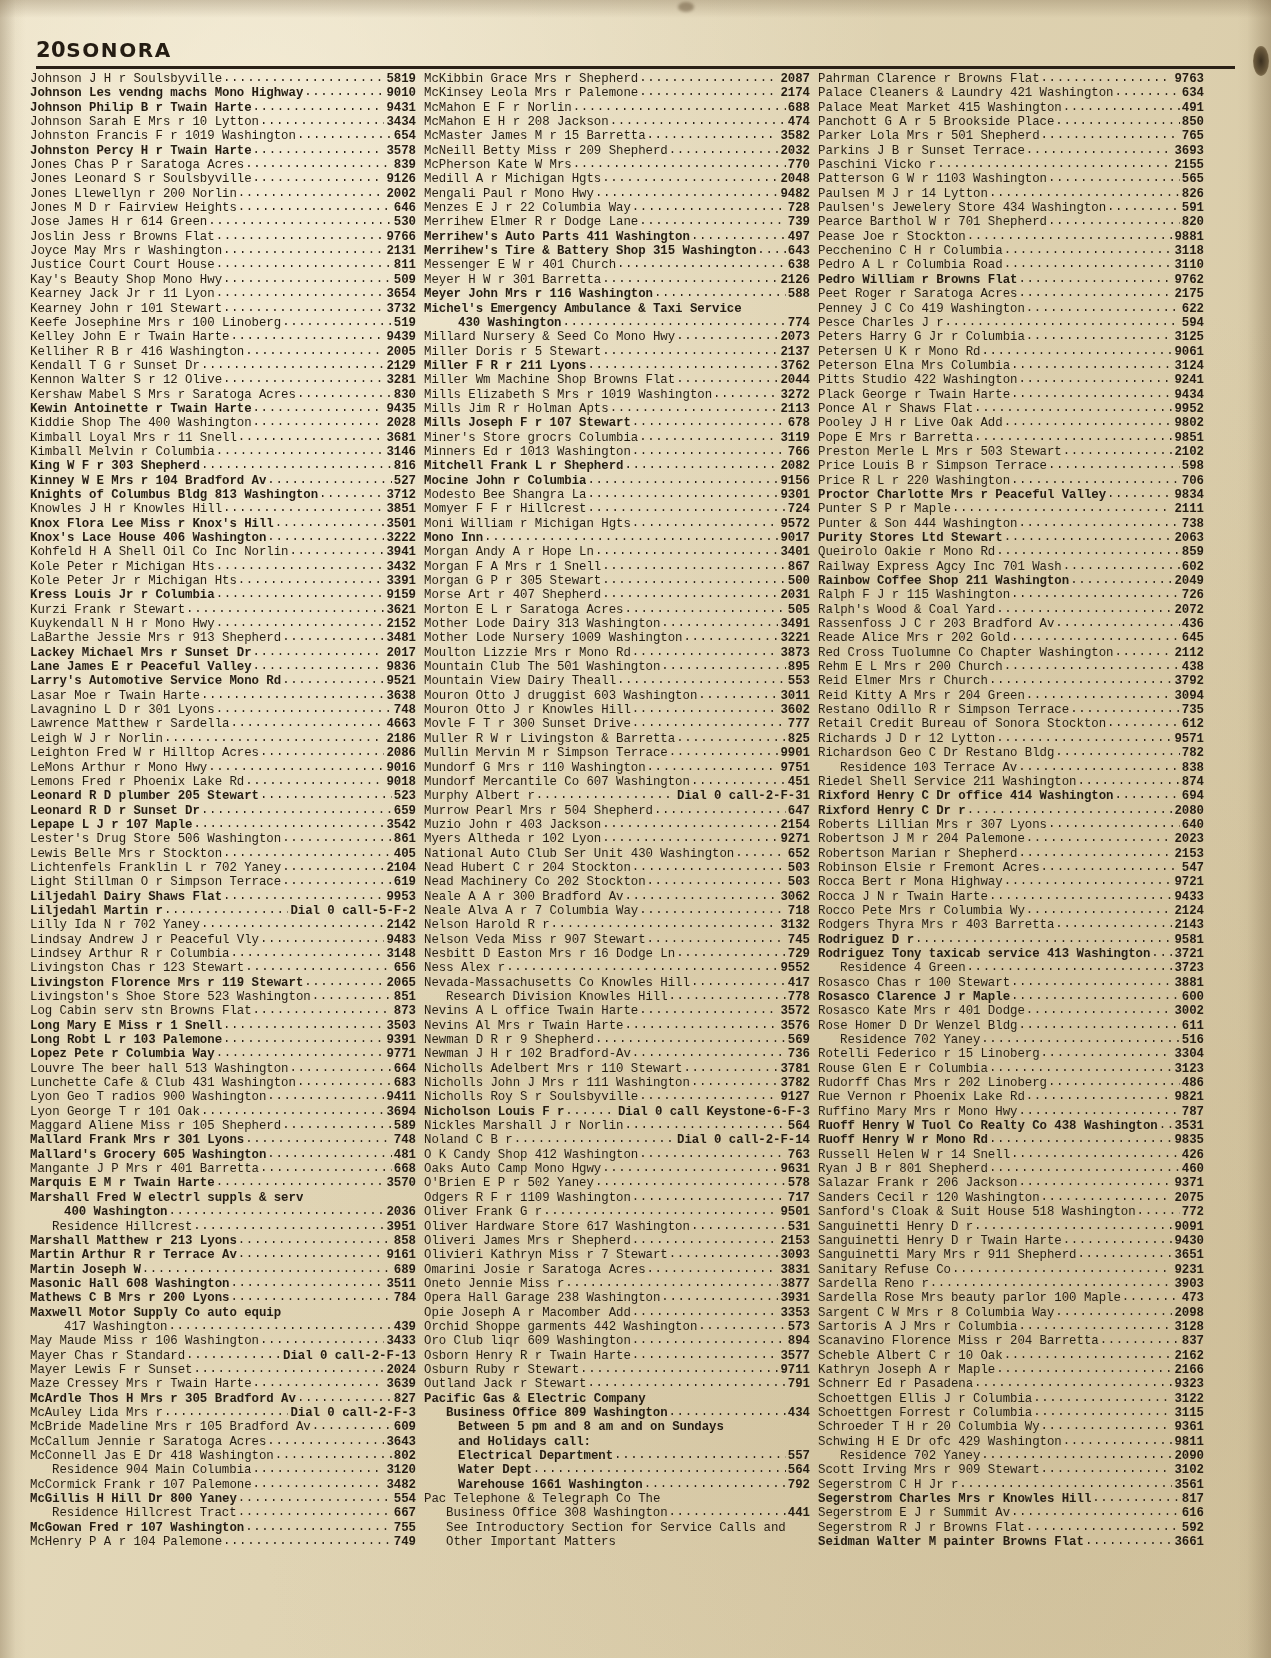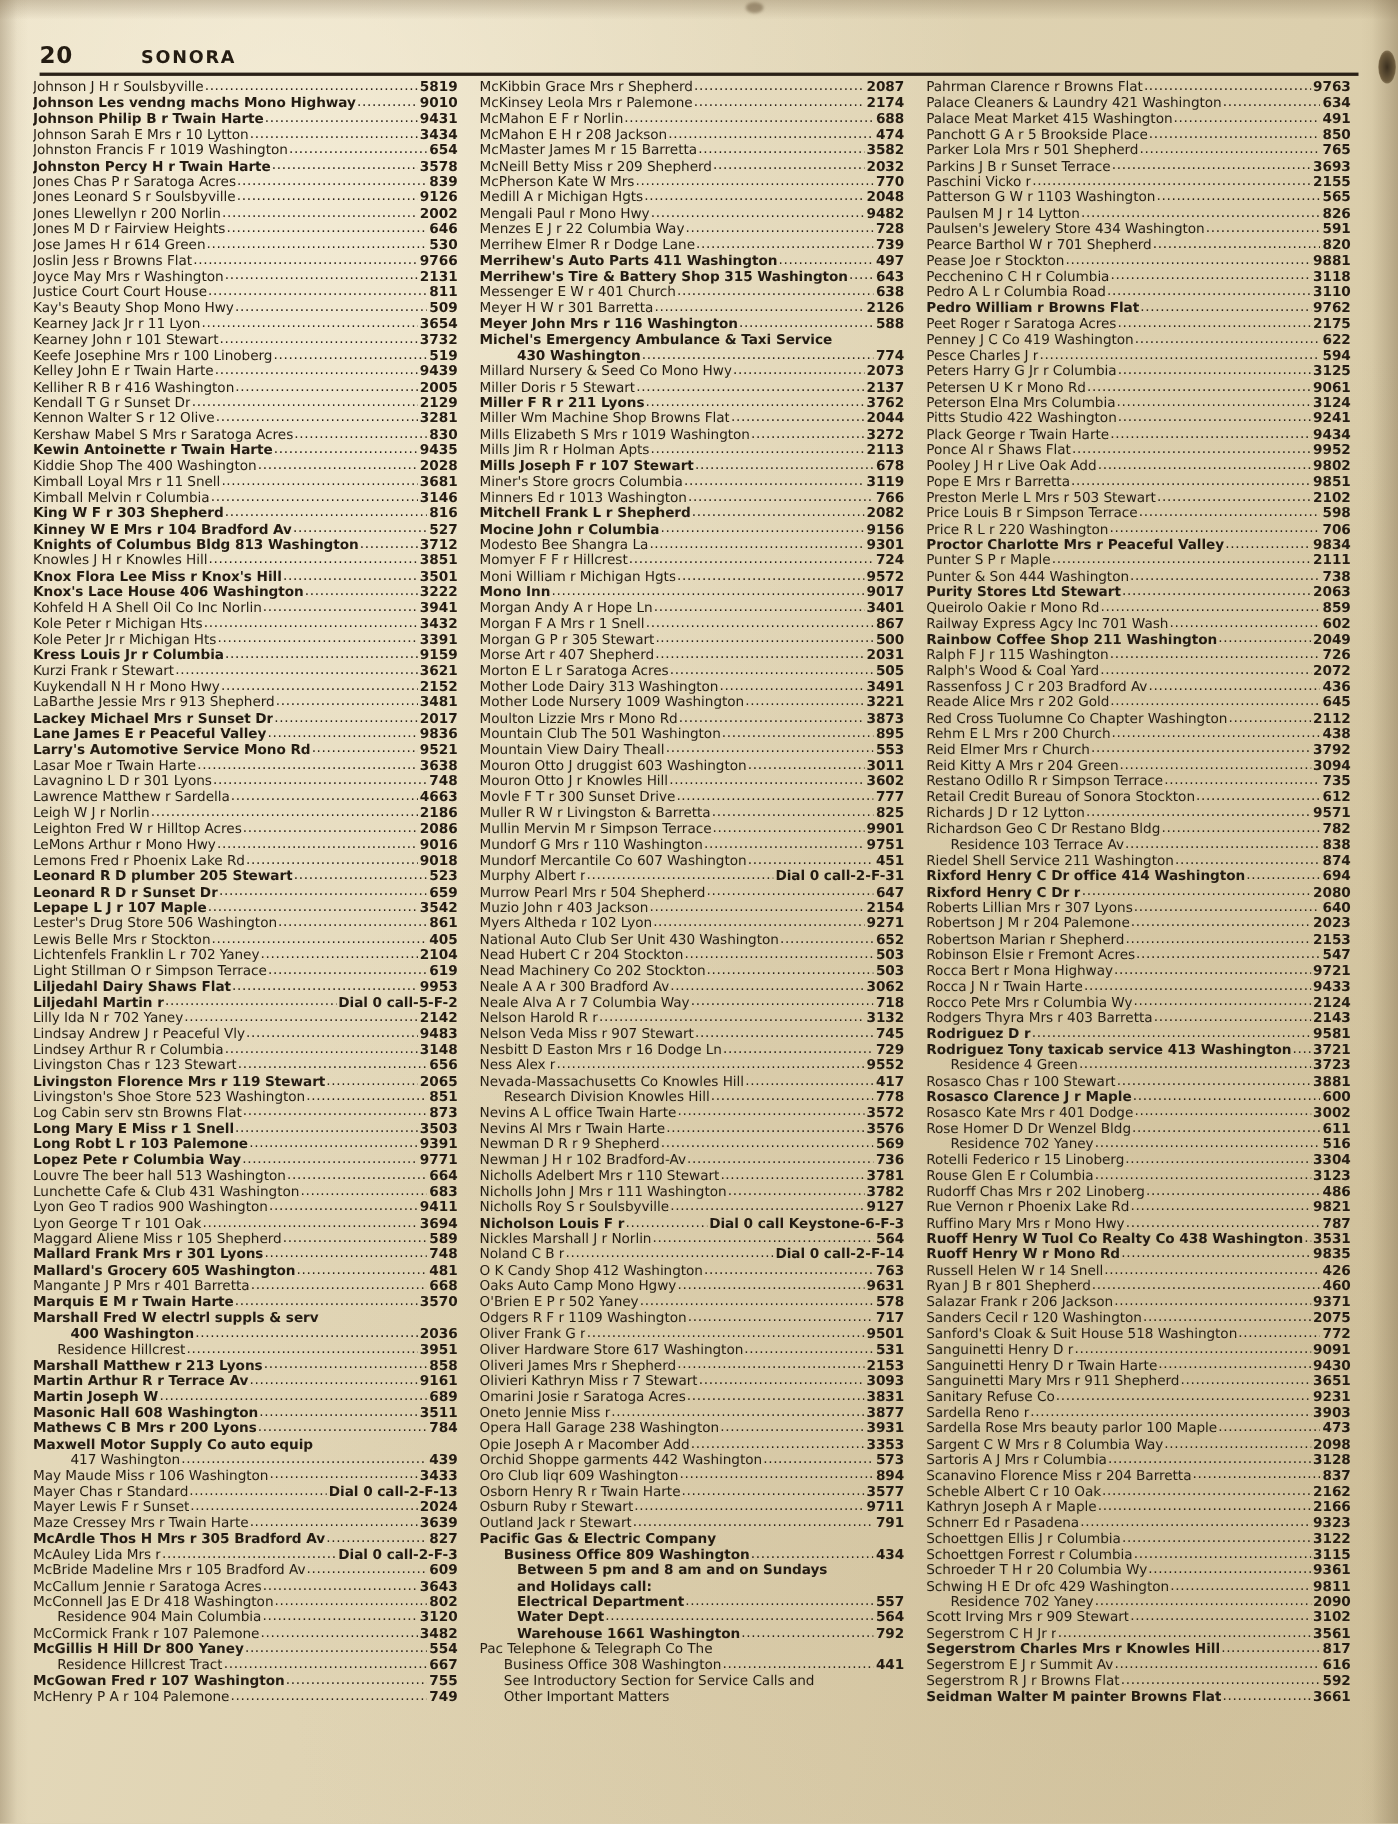--- a/index.html
+++ b/index.html
@@ -58,48 +58,47 @@
     border-radius: 50%;
     filter: blur(0.6px);
   }
   header.pagehead {
     position: absolute;
     left: 36px;
     top: 38px;
     width: 1200px;
     display: flex;
     align-items: baseline;
-    gap: 14px;
   }
   .folio {
     font-size: 21px;
     font-weight: bold;
     letter-spacing: 0.5px;
   }
   .headtitle {
-    font-size: 16px;
+    font-size: 20px;
     font-weight: bold;
     letter-spacing: 1.6px;
-    margin-left: 48px;
   }
   .rule {
     position: absolute;
     left: 36px;
     top: 66px;
     width: 1199px;
     height: 3px;
     background: #2a2117;
   }
   .columns {
     position: absolute;
     left: 30px;
     top: 72px;
     width: 1215px;
     display: flex;
-    gap: 20px;
+    gap: 8px;
+    font-family: Liberation Mono, monospace;
   }
   .col {
     width: 386px;
     flex: 0 0 386px;
   }
   .entry {
     display: flex;
     align-items: baseline;
     font-size: 12.4px;
     line-height: 14.35px;

